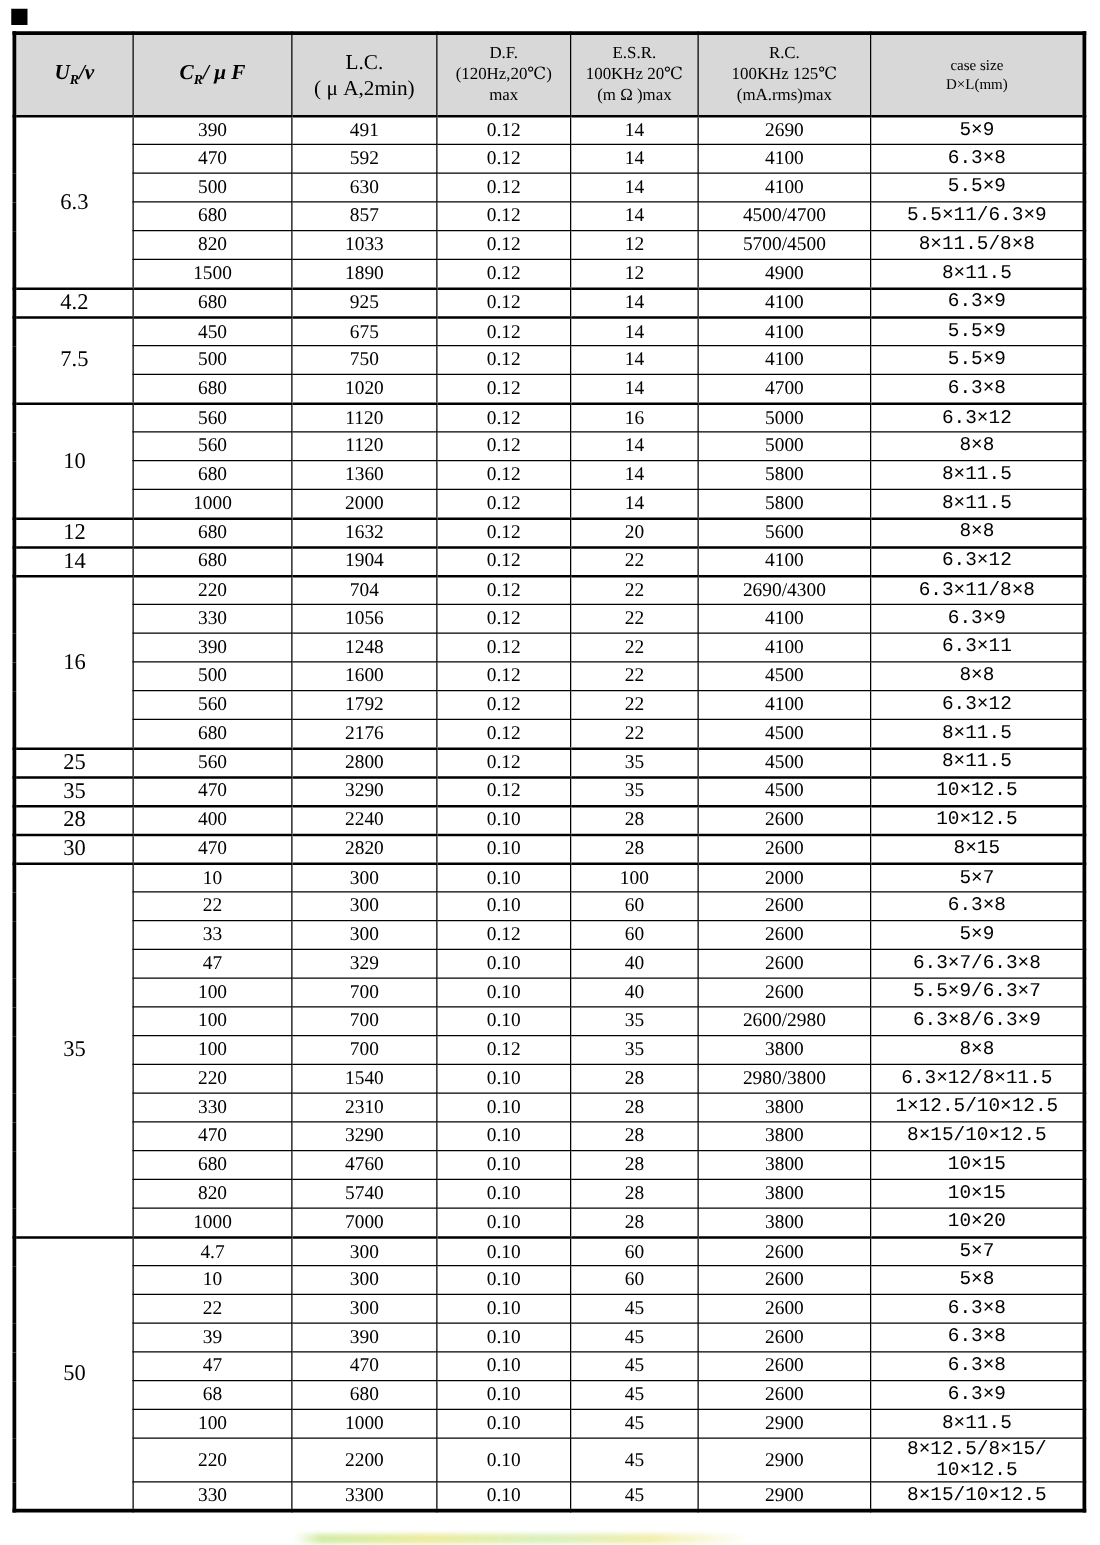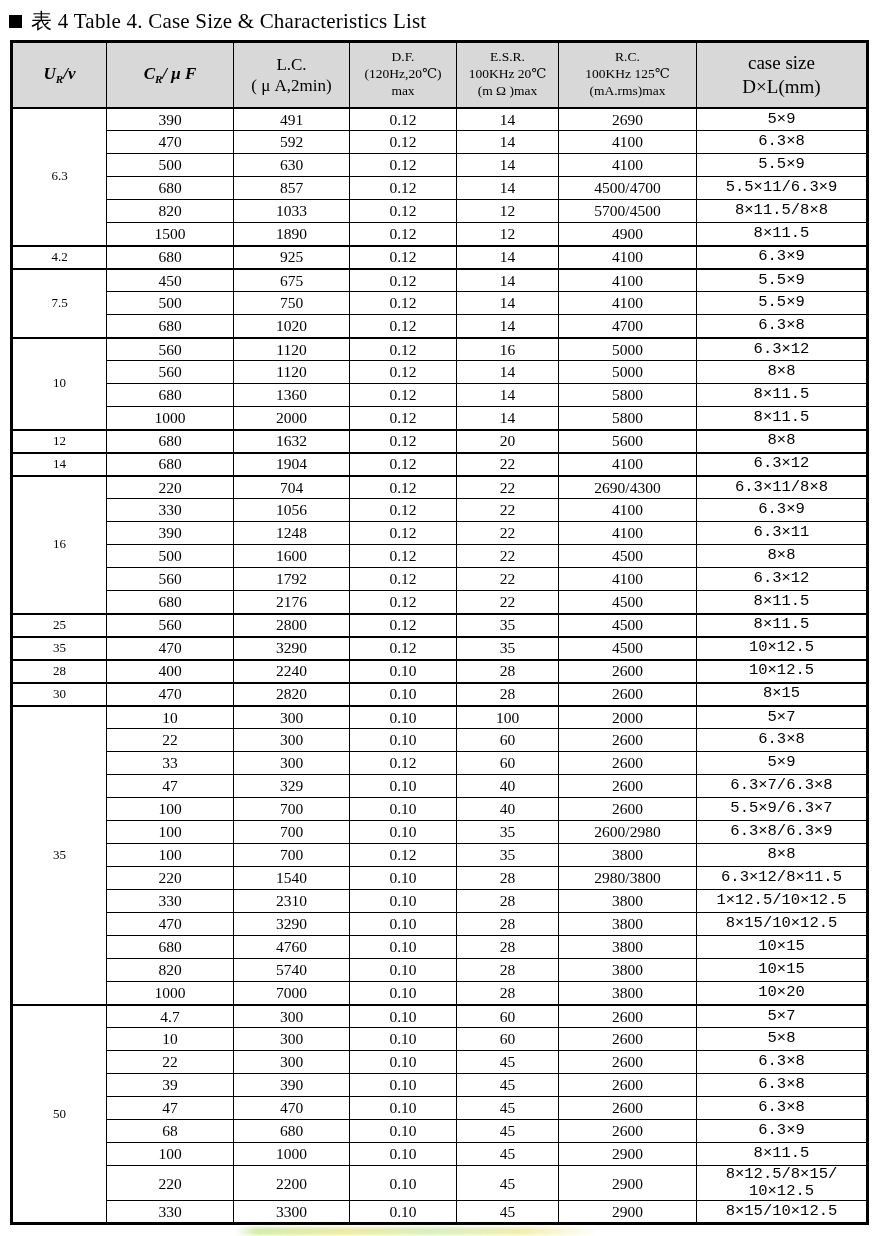--- a/index.html
+++ b/index.html
@@ -42,51 +42,50 @@
   thead th {
     background: #d8d8d8;
     height: 66px;
     border-bottom: 2px solid #000;
     font-weight: normal;
     line-height: 1.25;
   }
   th.h-bold { font-weight: bold; font-size: 17px; font-style: italic; }
   th.h-bold sub { font-size: 11px; font-weight: bold; }
   th.h-large { font-size: 17px; }
-  th.h-medium { font-size: 19px; }
+  th.h-medium { font-size: 12px; }
   th.h-small { font-size: 13.5px; }
   tbody td {
     height: 23px;
     font-size: 15.5px;
     line-height: 1.1;
   }
   tr.group-start td { border-top: 2px solid #000; }
   td.case-cell { white-space: pre-line; font-family: Liberation Mono, monospace; }
-  td.voltage-cell { font-size: 13px; }
+  td.voltage-cell { font-size: 18px; }
   .bottom-artifact {
     position: absolute;
     left: 235px; top: 1227px;
     width: 365px; height: 8px;
     background: linear-gradient(90deg,
       rgba(210,235,160,0.0) 0%,
       rgba(196,230,140,0.75) 6%,
       rgba(230,228,120,0.7) 30%,
       rgba(205,235,170,0.75) 55%,
       rgba(235,230,130,0.65) 78%,
       rgba(210,235,160,0.0) 100%);
     filter: blur(1.5px);
     border-radius: 3px;
   }
 </style>
 </head>
 <body>
 
 <div class="page-title">
   <span class="title-bullet"></span>
-  <span>表 4 Table 4. Case Size &amp; Characteristics List</span>
 </div>
 
 <table class="spec-table">
   <colgroup>
       <col style="width: 95px;">
       <col style="width: 127px;">
       <col style="width: 116px;">
       <col style="width: 107px;">
       <col style="width: 102px;">
       <col style="width: 138px;">

